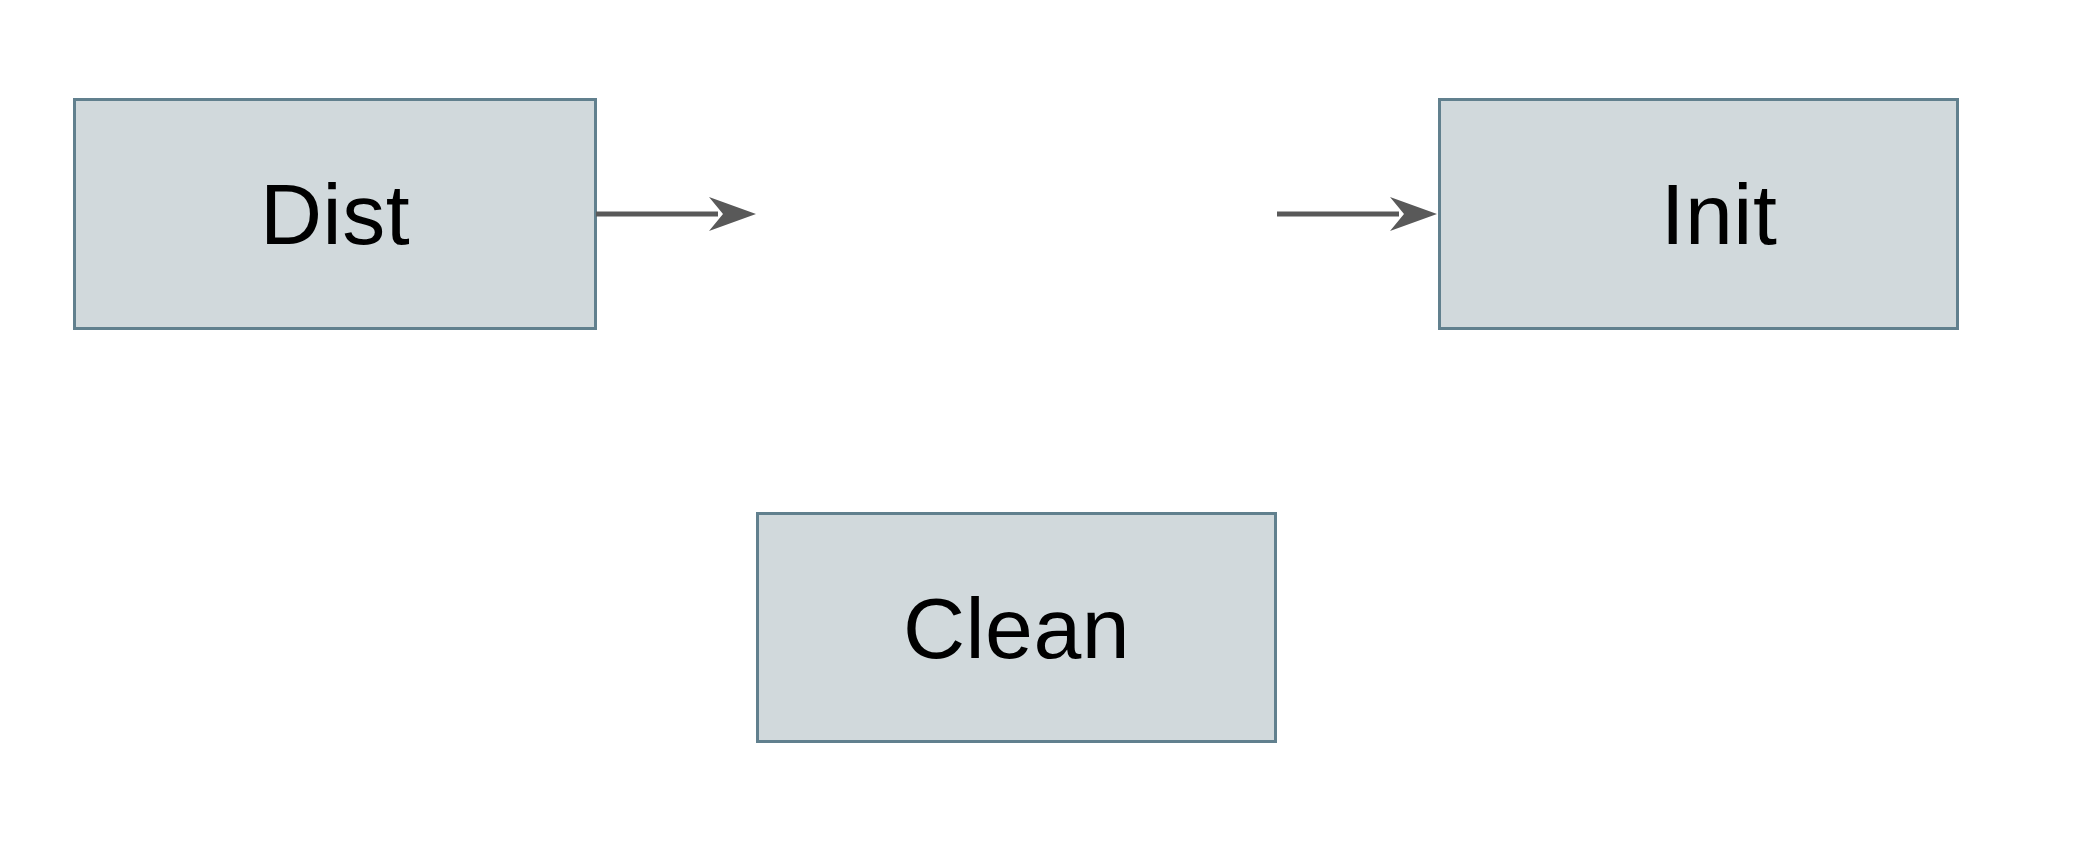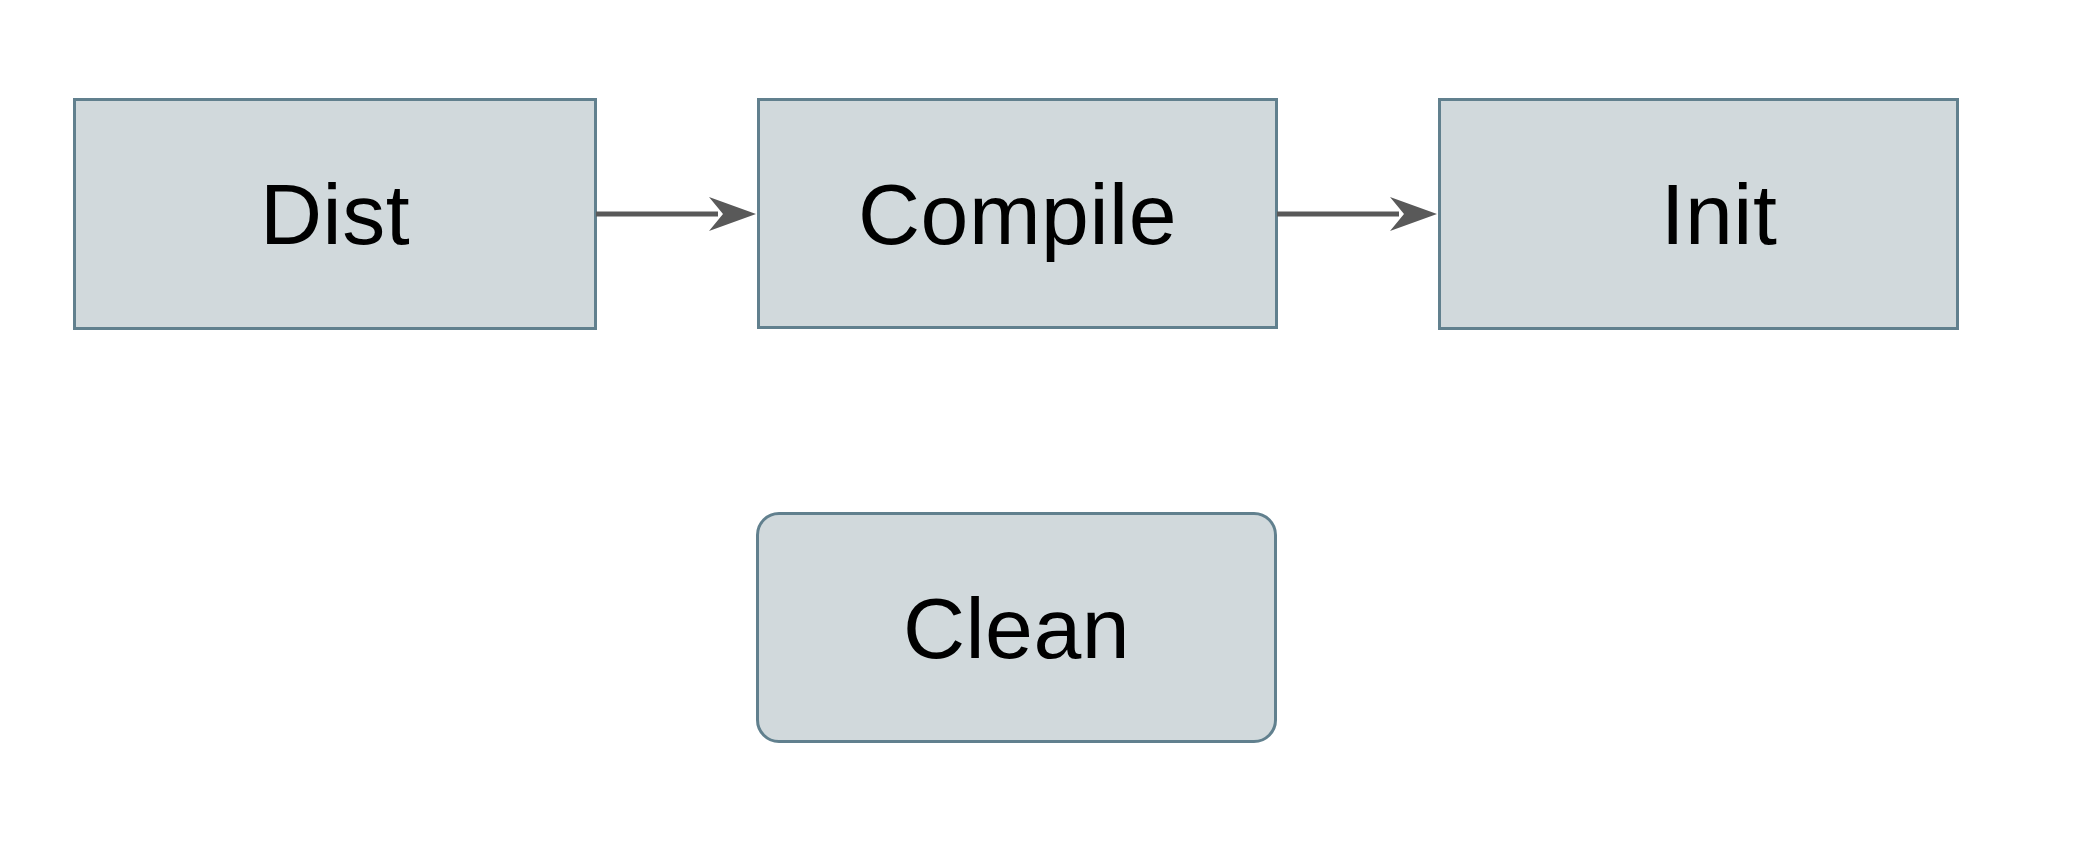--- a/index.html
+++ b/index.html
@@ -34,21 +34,21 @@
   .node .label {
     color: var(--text);
     font-size: 86px;
     line-height: 1;
     letter-spacing: 0.5px;
     white-space: nowrap;
   }
   .node-dist    { left: 73px;   top: 98px;  width: 524px; height: 232px; }
   .node-compile { left: 757px;  top: 98px;  width: 521px; height: 231px; }
   .node-init    { left: 1438px; top: 98px;  width: 521px; height: 232px; padding-left: 41px; }
-  .node-clean   { left: 756px;  top: 512px; width: 521px; height: 231px; border-radius: 23px; }
+  .node-clean   { left: 756px;  top: 512px; width: 521px; height: 231px; }
   .arrow {
     position: absolute;
     overflow: visible;
   }
   .arrow-1 { left: 596px;  top: 190px; }
   .arrow-2 { left: 1277px; top: 190px; }
 </style>
 </head>
 <body>
 
@@ -56,23 +56,20 @@
 
   <div class="node node-dist">
     <span class="label">Dist</span>
   </div>
 
   <svg class="arrow arrow-1" width="161" height="48" viewBox="0 0 161 48">
     <line x1="0" y1="24" x2="122" y2="24" stroke="var(--arrow)" stroke-width="5"></line>
     <path d="M113,7 L160,24 L113,41 L127,24 Z" fill="var(--arrow)"></path>
   </svg>
 
-  <div class="node node-compile">
-    <span class="label">Compile</span>
-  </div>
 
   <svg class="arrow arrow-2" width="161" height="48" viewBox="0 0 161 48">
     <line x1="0" y1="24" x2="122" y2="24" stroke="var(--arrow)" stroke-width="5"></line>
     <path d="M113,7 L160,24 L113,41 L127,24 Z" fill="var(--arrow)"></path>
   </svg>
 
   <div class="node node-init">
     <span class="label">Init</span>
   </div>
 

